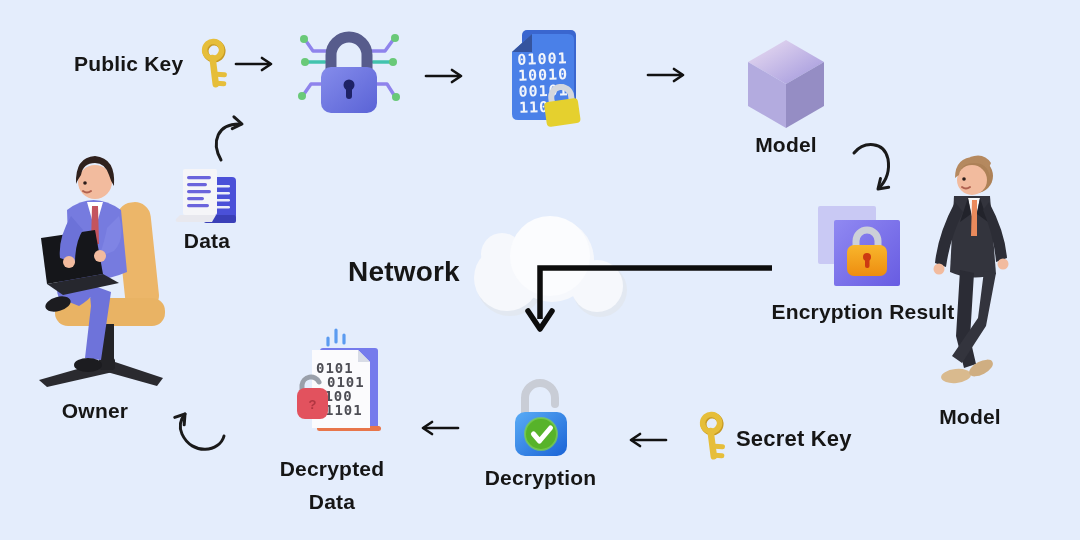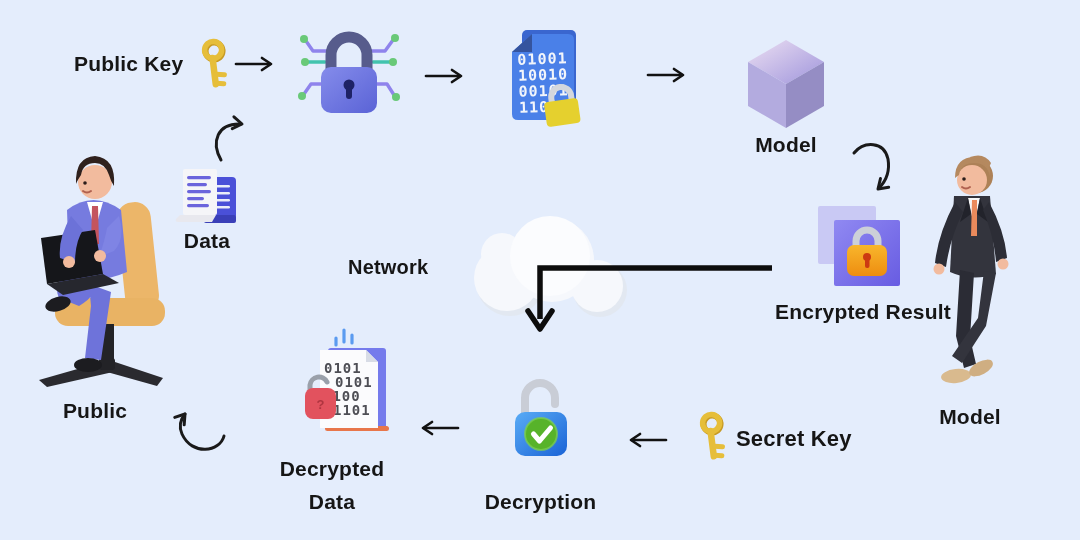--- a/index.html
+++ b/index.html
@@ -154,21 +154,21 @@
 
       <polygon points="16,92 70,84 78,128 22,138" fill="#15161a"></polygon>
       <polygon points="22,138 78,128 94,137 38,149" fill="#26272e"></polygon>
 
       <path d="M46,70 Q33,92 35,112 L50,117 Q50,96 58,84 Z" fill="#6c72d8"></path>
       <circle cx="44" cy="116" r="6" fill="#f2bb9e"></circle>
       <path d="M94,70 Q101,92 89,105 L74,111 Q80,94 82,82 Z" fill="#7f84e4"></path>
       <circle cx="75" cy="110" r="6" fill="#f2bb9e"></circle>
     </svg>
   </div>
-  <div class="lbl ctr" style="left:55px;top:399px;width:80px;">Public</div>
+  <div class="lbl ctr" style="left:55px;top:399px;width:80px;">Owner</div>
 
   <div class="abs" style="left:176px;top:167px;">
     <svg width="68" height="62" viewBox="0 0 68 62">
       <rect x="32" y="10" width="28" height="42" rx="4" fill="#4a50d8"></rect>
       <g fill="#e9ecf8">
         <rect x="36" y="18" width="18" height="2.6" rx="1.3"></rect>
         <rect x="36" y="25" width="18" height="2.6" rx="1.3"></rect>
         <rect x="36" y="32" width="18" height="2.6" rx="1.3"></rect>
         <rect x="36" y="39" width="18" height="2.6" rx="1.3"></rect>
       </g>
@@ -188,21 +188,21 @@
 
   <div class="abs" style="left:211px;top:116px;">
     <svg width="46" height="48" viewBox="0 0 46 48">
       <path class="curve" d="M10,44 C0,26 6,7 30,8"></path>
       <g transform="translate(31,8) rotate(8)">
         <polyline class="curve" points="-9,-6 0,0 -9,6"></polyline>
       </g>
     </svg>
   </div>
 
-  <div class="lbl" style="left:348px;top:256px;font-size:20px;">Network</div>
+  <div class="lbl" style="left:348px;top:256px;font-size:28px;">Network</div>
 
   <div class="abs" style="left:452px;top:208px;">
     <svg width="180" height="118" viewBox="0 0 180 118">
       <g fill="#e2e8f1">
         <circle cx="52" cy="50" r="22"></circle>
         <circle cx="58" cy="74" r="34"></circle>
         <circle cx="148" cy="82" r="27"></circle>
       </g>
       <g fill="#f6f8fc">
         <circle cx="50" cy="46" r="21"></circle>
@@ -234,21 +234,21 @@
         </linearGradient>
       </defs>
       <rect x="4" y="2" width="58" height="58" rx="2" fill="#c9c9f4"></rect>
       <rect x="20" y="16" width="66" height="66" rx="2" fill="url(#resGrad)"></rect>
       <path d="M42,44 v-7 a11,11 0 0 1 22,0 v7" fill="none" stroke="#ccd0d8" stroke-width="7"></path>
       <rect x="33" y="41" width="40" height="31" rx="7" fill="url(#orGrad)"></rect>
       <circle cx="53" cy="53" r="4" fill="#cc3a12"></circle>
       <rect x="51" y="54" width="4.5" height="10" rx="2" fill="#cc3a12"></rect>
     </svg>
   </div>
-  <div class="lbl ctr" style="left:770px;top:300px;width:186px;">Encrypted Result</div>
+  <div class="lbl ctr" style="left:770px;top:300px;width:186px;">Encryption Result</div>
 
   <div class="abs" style="left:922px;top:150px;">
     <svg width="100" height="245" viewBox="0 0 100 245">
       <circle cx="54" cy="26" r="17" fill="#ad8157"></circle>
       <circle cx="50" cy="30" r="15" fill="#f2bb9e"></circle>
       <path d="M33,28 Q33,7 53,7 Q70,8 68,26 Q65,13 52,13 Q39,13 37,25 Q34,27 33,28 Z" fill="#b5895f"></path>
       <path d="M48,7 Q62,2 69,13 L66,20 Q62,10 50,10 Z" fill="#b5895f"></path>
       <circle cx="42" cy="29" r="1.8" fill="#2a1d1a"></circle>
       <path d="M40,37 q4,3 8,0" stroke="#b0614f" stroke-width="2" fill="none" stroke-linecap="round"></path>
 
@@ -266,21 +266,21 @@
       <path d="M38,120 L52,123 L48,188 L54,214 L42,218 L34,186 Z" fill="#2b2c35"></path>
       <path d="M62,121 L56,168 L30,206 L40,213 L64,176 L74,123 Z" fill="#33343d"></path>
       <ellipse cx="34" cy="226" rx="15" ry="7" fill="#d9ba8e" transform="rotate(-6 34 226)"></ellipse>
       <ellipse cx="59" cy="218" rx="13" ry="6.5" fill="#cfae82" transform="rotate(-28 59 218)"></ellipse>
     </svg>
   </div>
   <div class="lbl ctr" style="left:918px;top:400px;width:104px;line-height:33px;">
     <div>Model</div>
   </div>
 
-  <div class="abs" style="left:298px;top:326px;text-decoration:underline;">
+  <div class="abs" style="left:290px;top:326px;text-decoration:underline;">
     <svg width="96" height="116" viewBox="0 0 96 116">
       <g stroke="#5b9bf0" stroke-width="3.2" stroke-linecap="round">
         <line x1="38" y1="12" x2="38" y2="19"></line>
         <line x1="46" y1="4" x2="46" y2="16"></line>
         <line x1="54" y1="9" x2="54" y2="17"></line>
       </g>
       <rect x="30" y="22" width="58" height="82" rx="3" fill="#757bec"></rect>
       <rect x="27" y="100" width="64" height="5" rx="2.5" fill="#e8764a"></rect>
       <path d="M22,24 H68 L80,36 V102 H22 Z" fill="#fbfbfd"></path>
       <path d="M68,24 L80,36 H68 Z" fill="#d8dce6"></path>
@@ -317,21 +317,21 @@
             <stop offset="1" stop-color="#1a63d6"></stop>
         </linearGradient>
       </defs>
       <path d="M25,54 V36 a15,15 0 0 1 30,0 v6" fill="none" stroke="#c9cdd6" stroke-width="8" stroke-linecap="round"></path>
       <rect x="15" y="50" width="52" height="44" rx="10" fill="url(#decGrad)"></rect>
       <circle cx="41" cy="72" r="16" fill="#57b32a"></circle>
       <circle cx="41" cy="72" r="16" fill="none" stroke="#7fd24e" stroke-width="2" opacity="0.7"></circle>
       <path d="M33.5,72 l6,7 l11,-13" stroke="#ffffff" stroke-width="5" fill="none" stroke-linecap="round" stroke-linejoin="round"></path>
     </svg>
   </div>
-  <div class="lbl ctr" style="left:478px;top:466px;width:125px;margin-top:24px;">Decryption</div>
+  <div class="lbl ctr" style="left:478px;top:466px;width:125px;">Decryption</div>
 
   <div class="abs" style="left:626px;top:432px;">
     <svg width="42" height="16" viewBox="0 0 42 16">
       <line class="arrowstroke" x1="40" y1="8" x2="6" y2="8"></line>
       <polyline class="arrowstroke" points="14,2 5,8 14,14"></polyline>
     </svg>
   </div>
 
   <div class="abs" style="left:694px;top:412px;">
     <svg width="36" height="54" viewBox="0 0 36 54">

